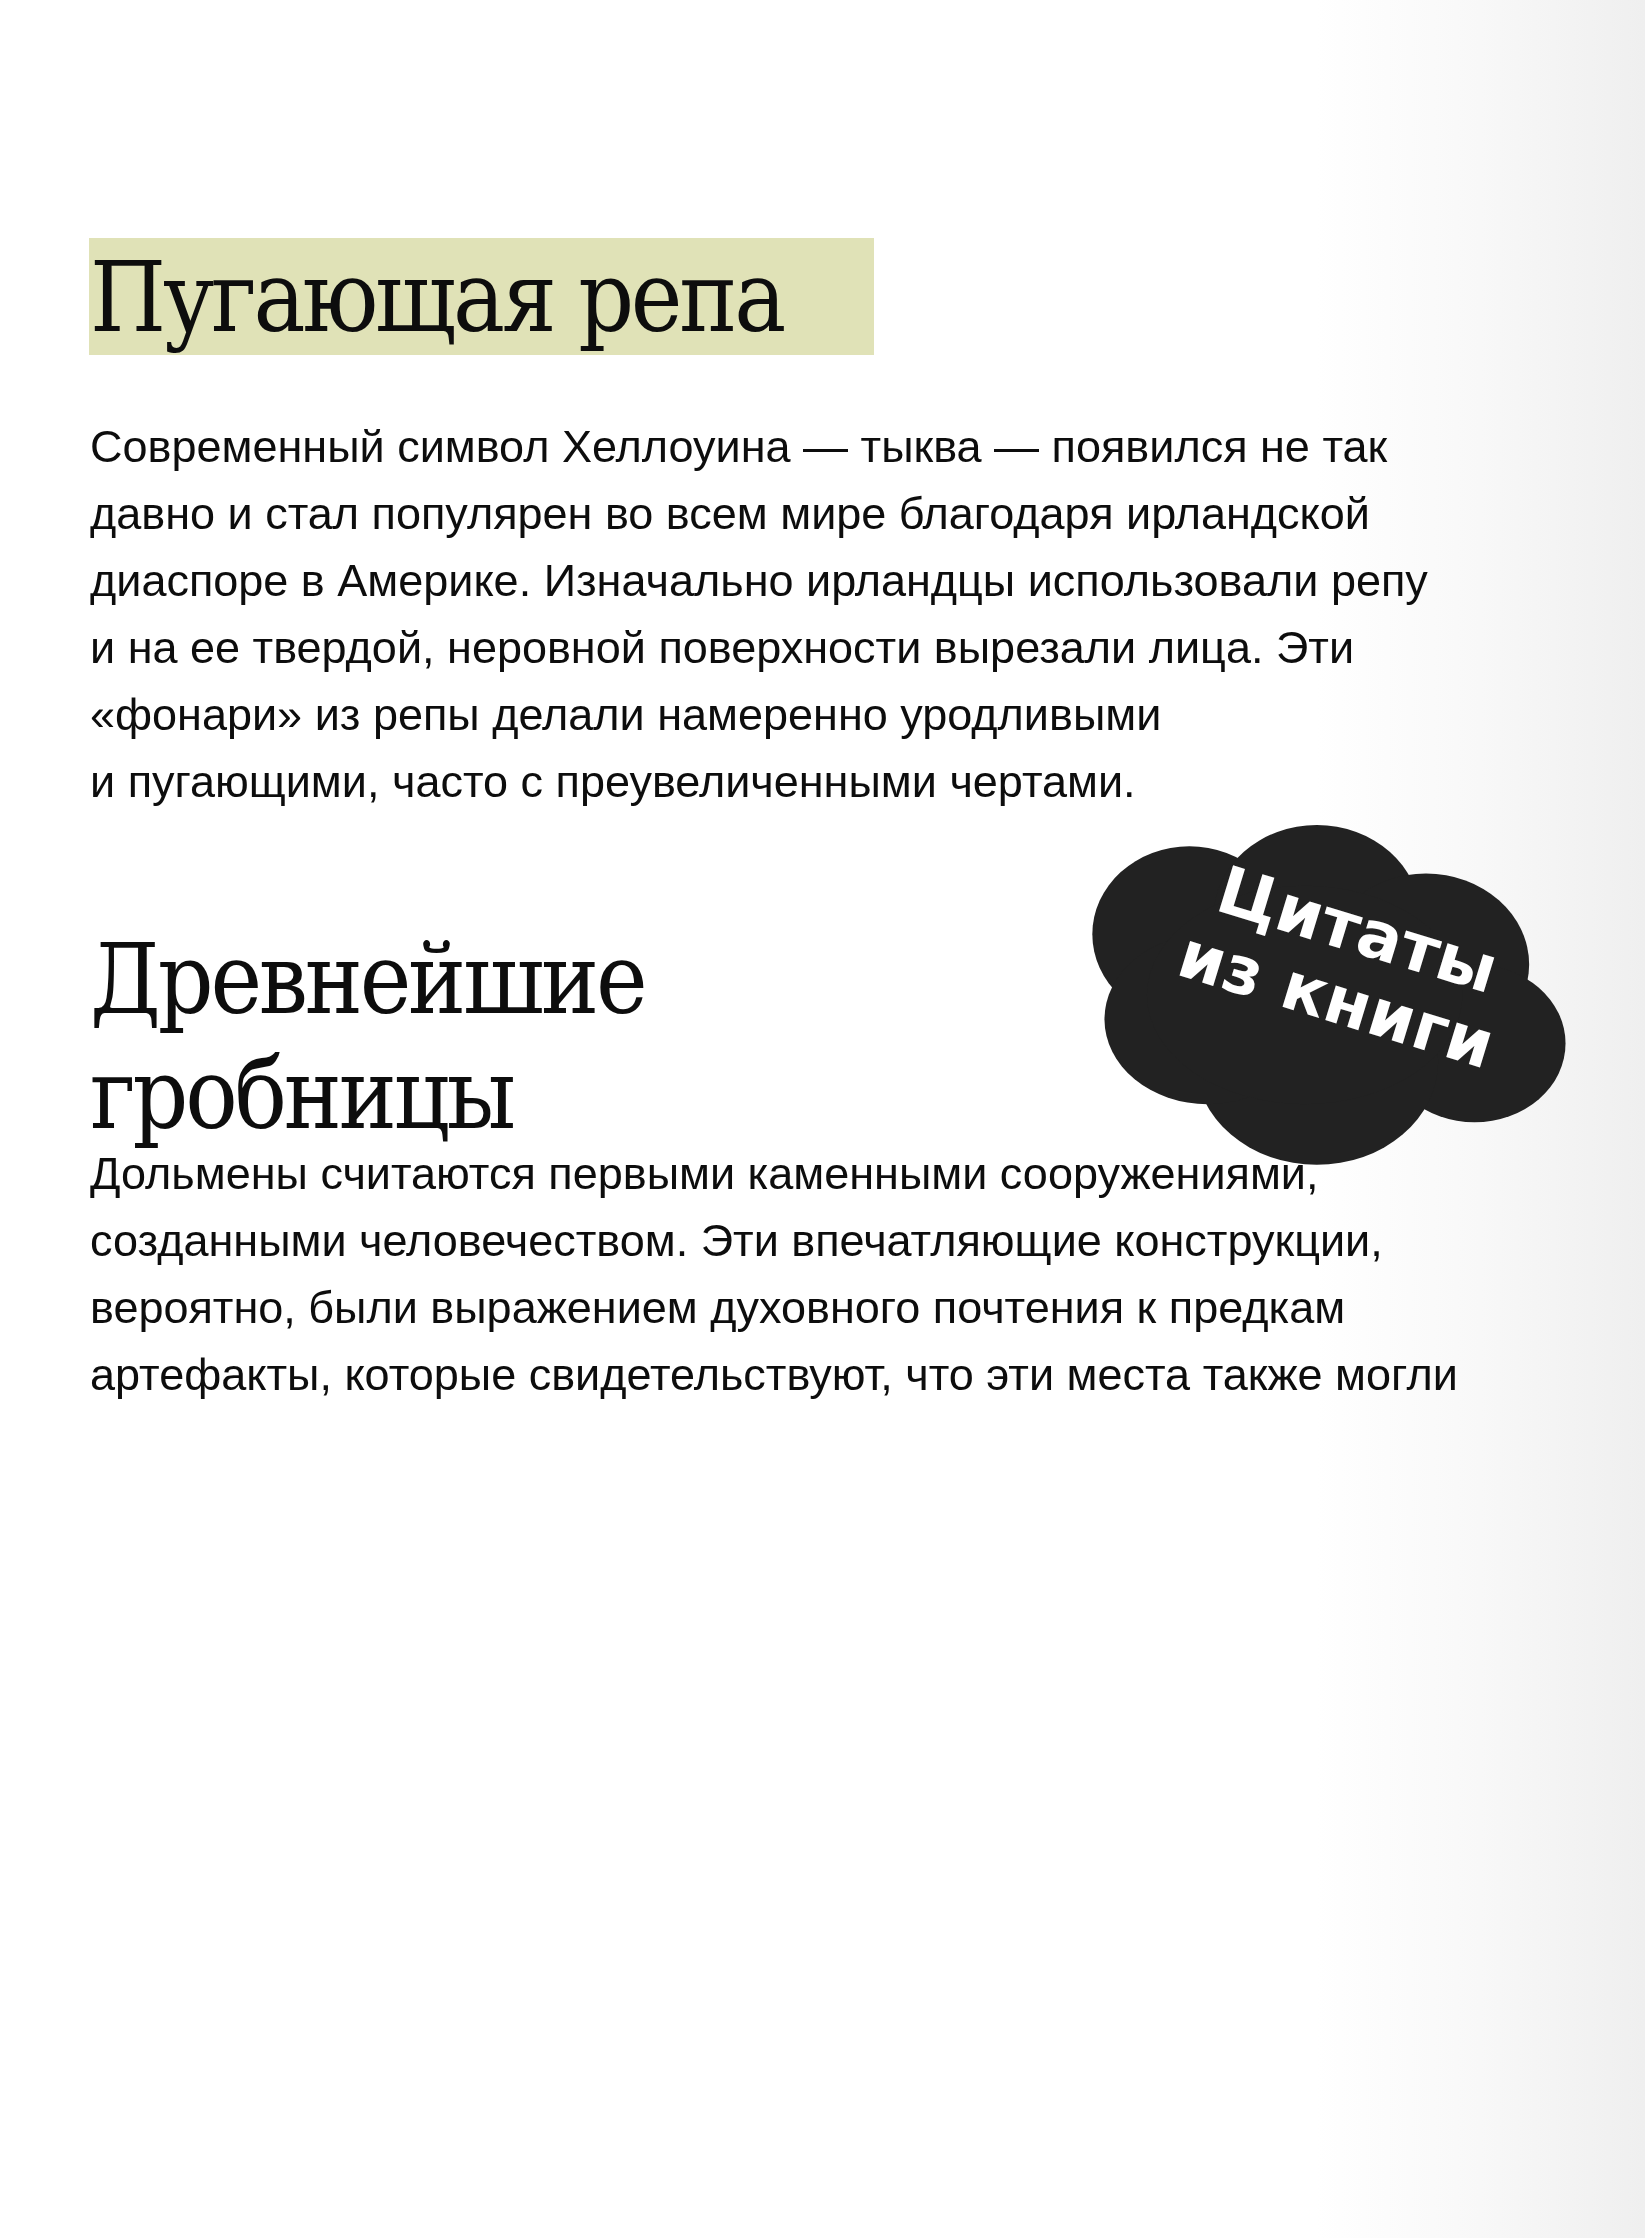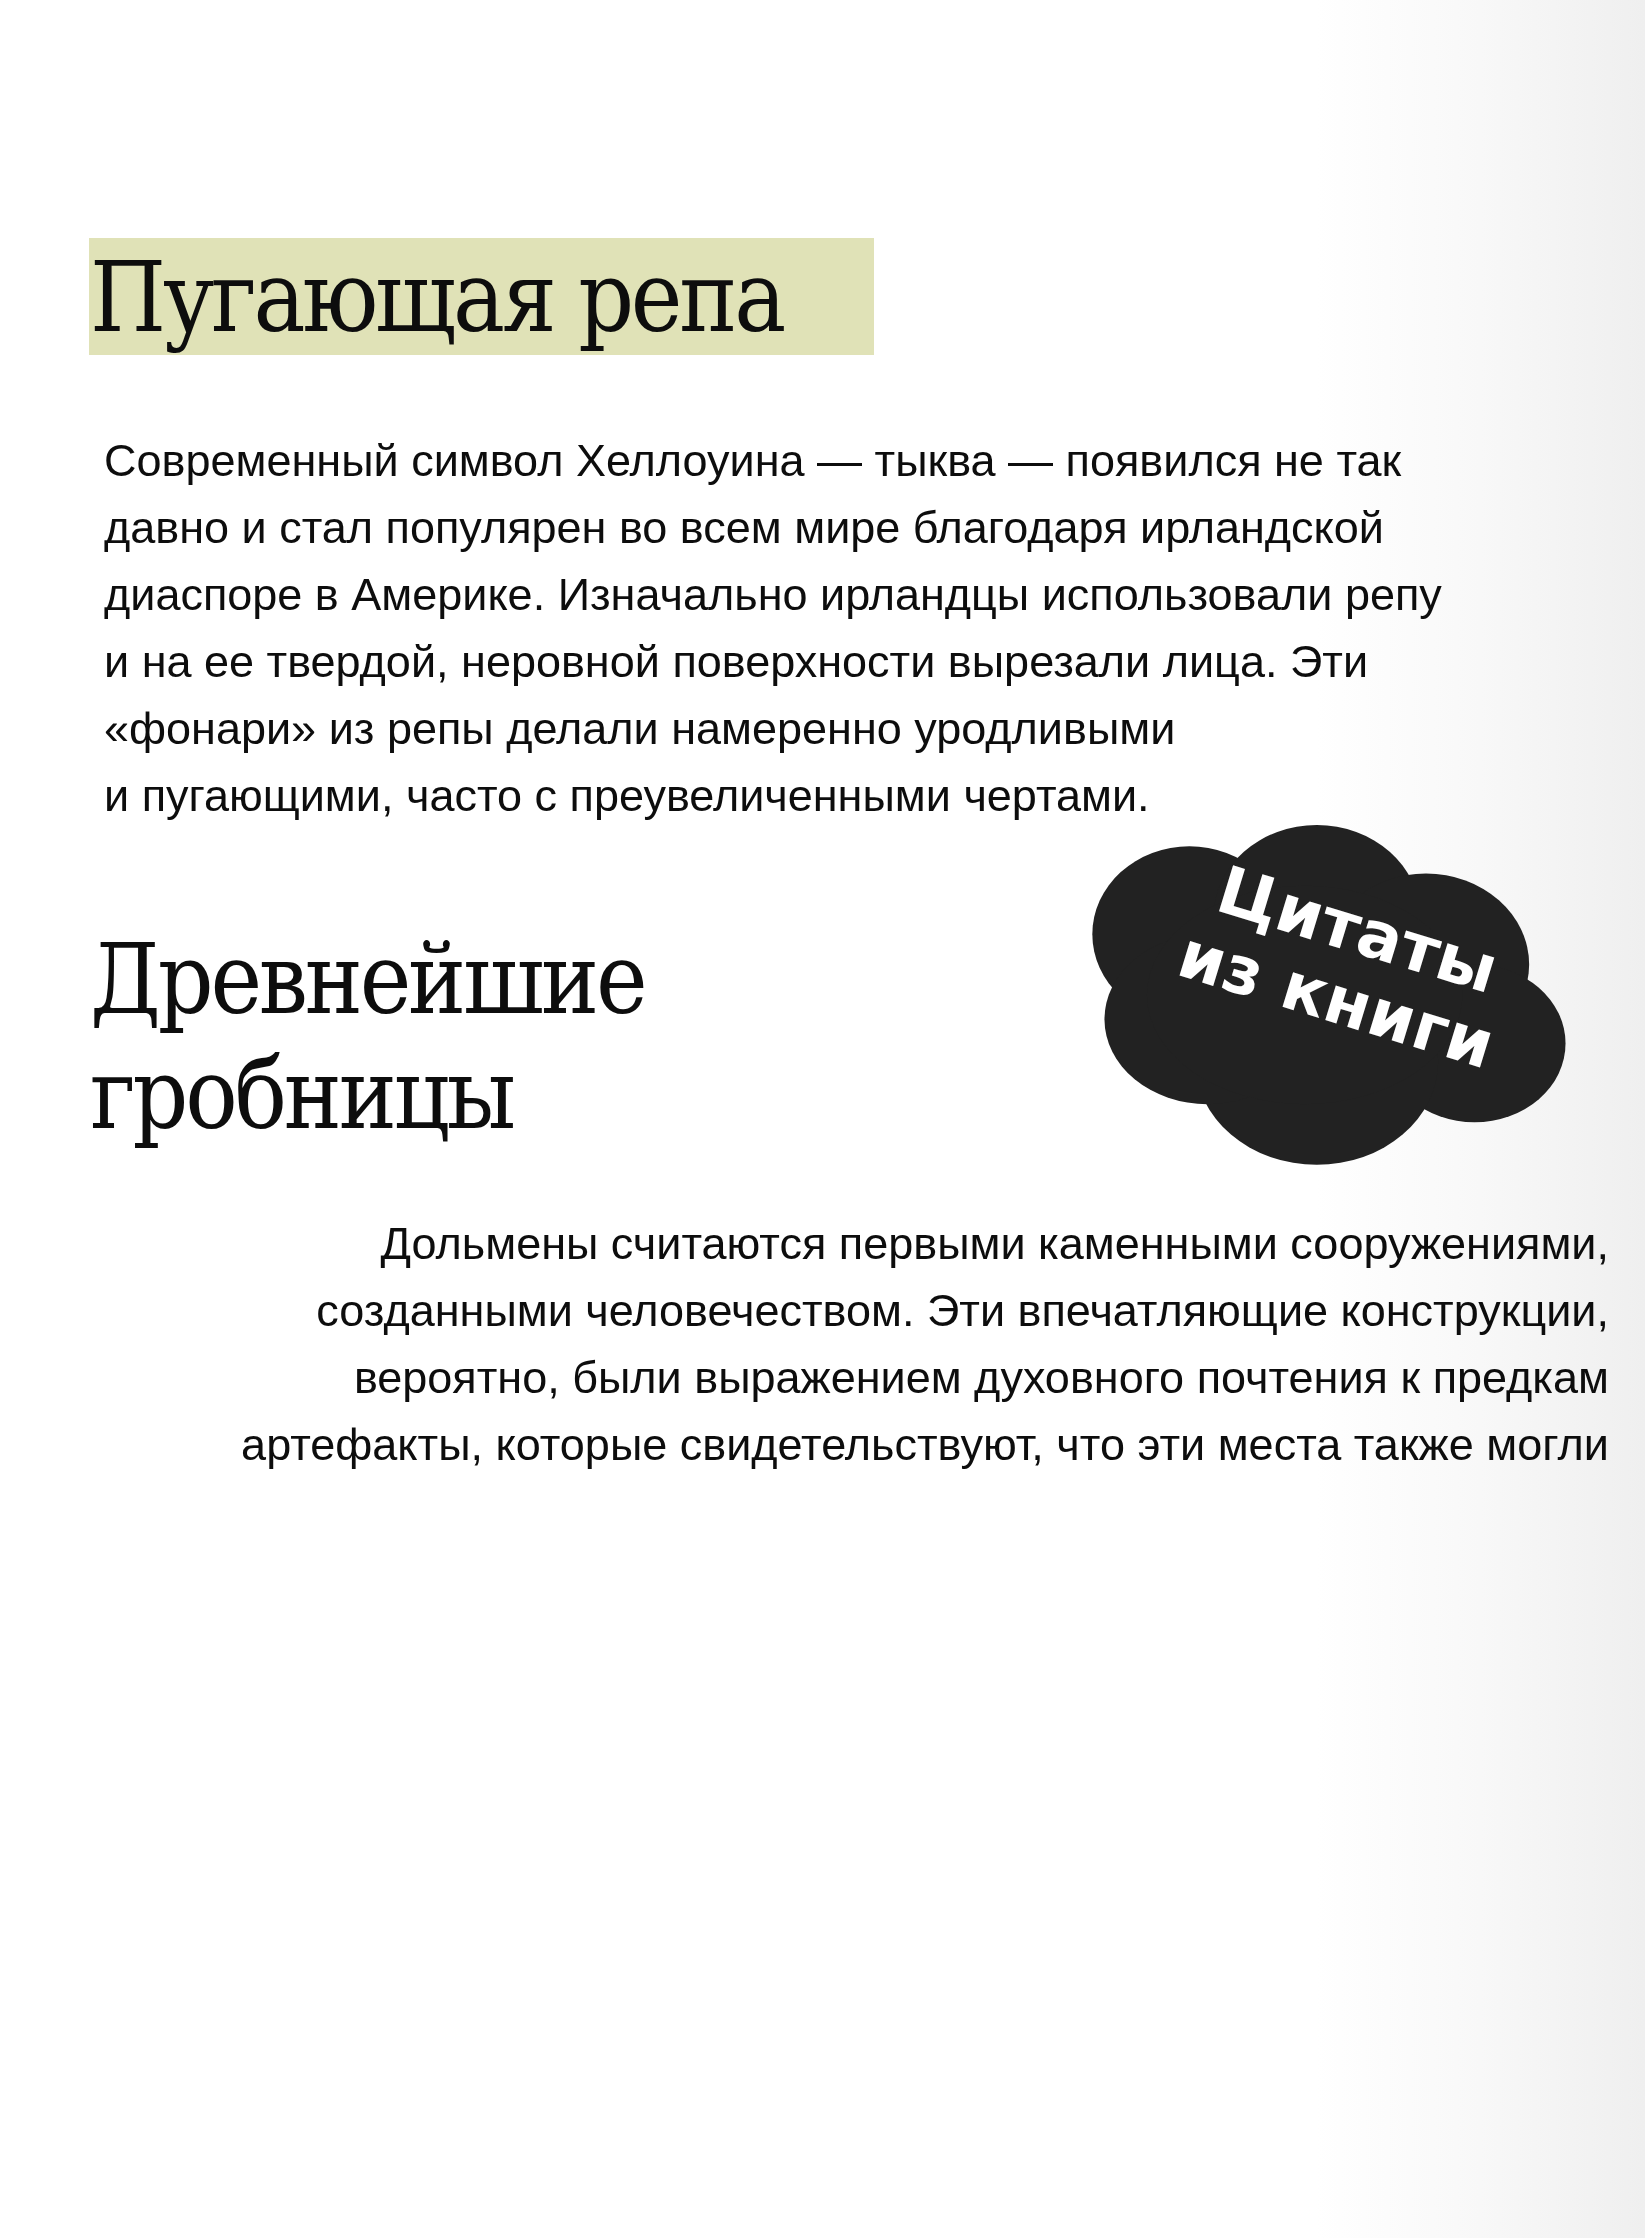--- a/index.html
+++ b/index.html
@@ -16,33 +16,33 @@
   .h1 {
     position: absolute; left: 90px; top: 246px;
     font-family: "DejaVu Serif", "Liberation Serif", serif;
     font-size: 97px; line-height: 103px; letter-spacing: -3.6px;
     transform: scaleX(0.9); transform-origin: left;
     margin: 0; font-weight: normal; white-space: nowrap;
   }
   .para {
     position: absolute; left: 90px; width: 1505px;
     font-family: "Liberation Sans", sans-serif;
-    font-size: 45px; line-height: 67px; margin: 14px;
+    font-size: 45px; line-height: 67px; margin: 0;
   }
   .para .line { display: block; white-space: nowrap; }
   .p1 { top: 413px; }
   .h2 {
     position: absolute; left: 90px; top: 922px;
     font-family: "DejaVu Serif", "Liberation Serif", serif;
     font-size: 97px; line-height: 115px; letter-spacing: -3.6px;
     transform: scaleX(0.9); transform-origin: left;
     margin: 0; font-weight: normal;
   }
   .h2 .line { display: block; white-space: nowrap; }
-  .p2 { top: 1196px; text-align: right; }
+  .p2 { top: 1140px; }
   .sticker {
     position: absolute; left: 1062px; top: 825px; width: 546px; height: 352px;
   }
   .sticker svg { position: absolute; left: 0; top: 0; }
   .sticker-text {
     position: absolute; left: 103px; top: 67px; width: 364px;
     transform: rotate(17deg); transform-origin: center;
     font-family: "DejaVu Sans", "Liberation Sans", sans-serif;
     font-weight: bold; color: #ffffff; font-size: 66px; line-height: 73px;
     text-align: center;

